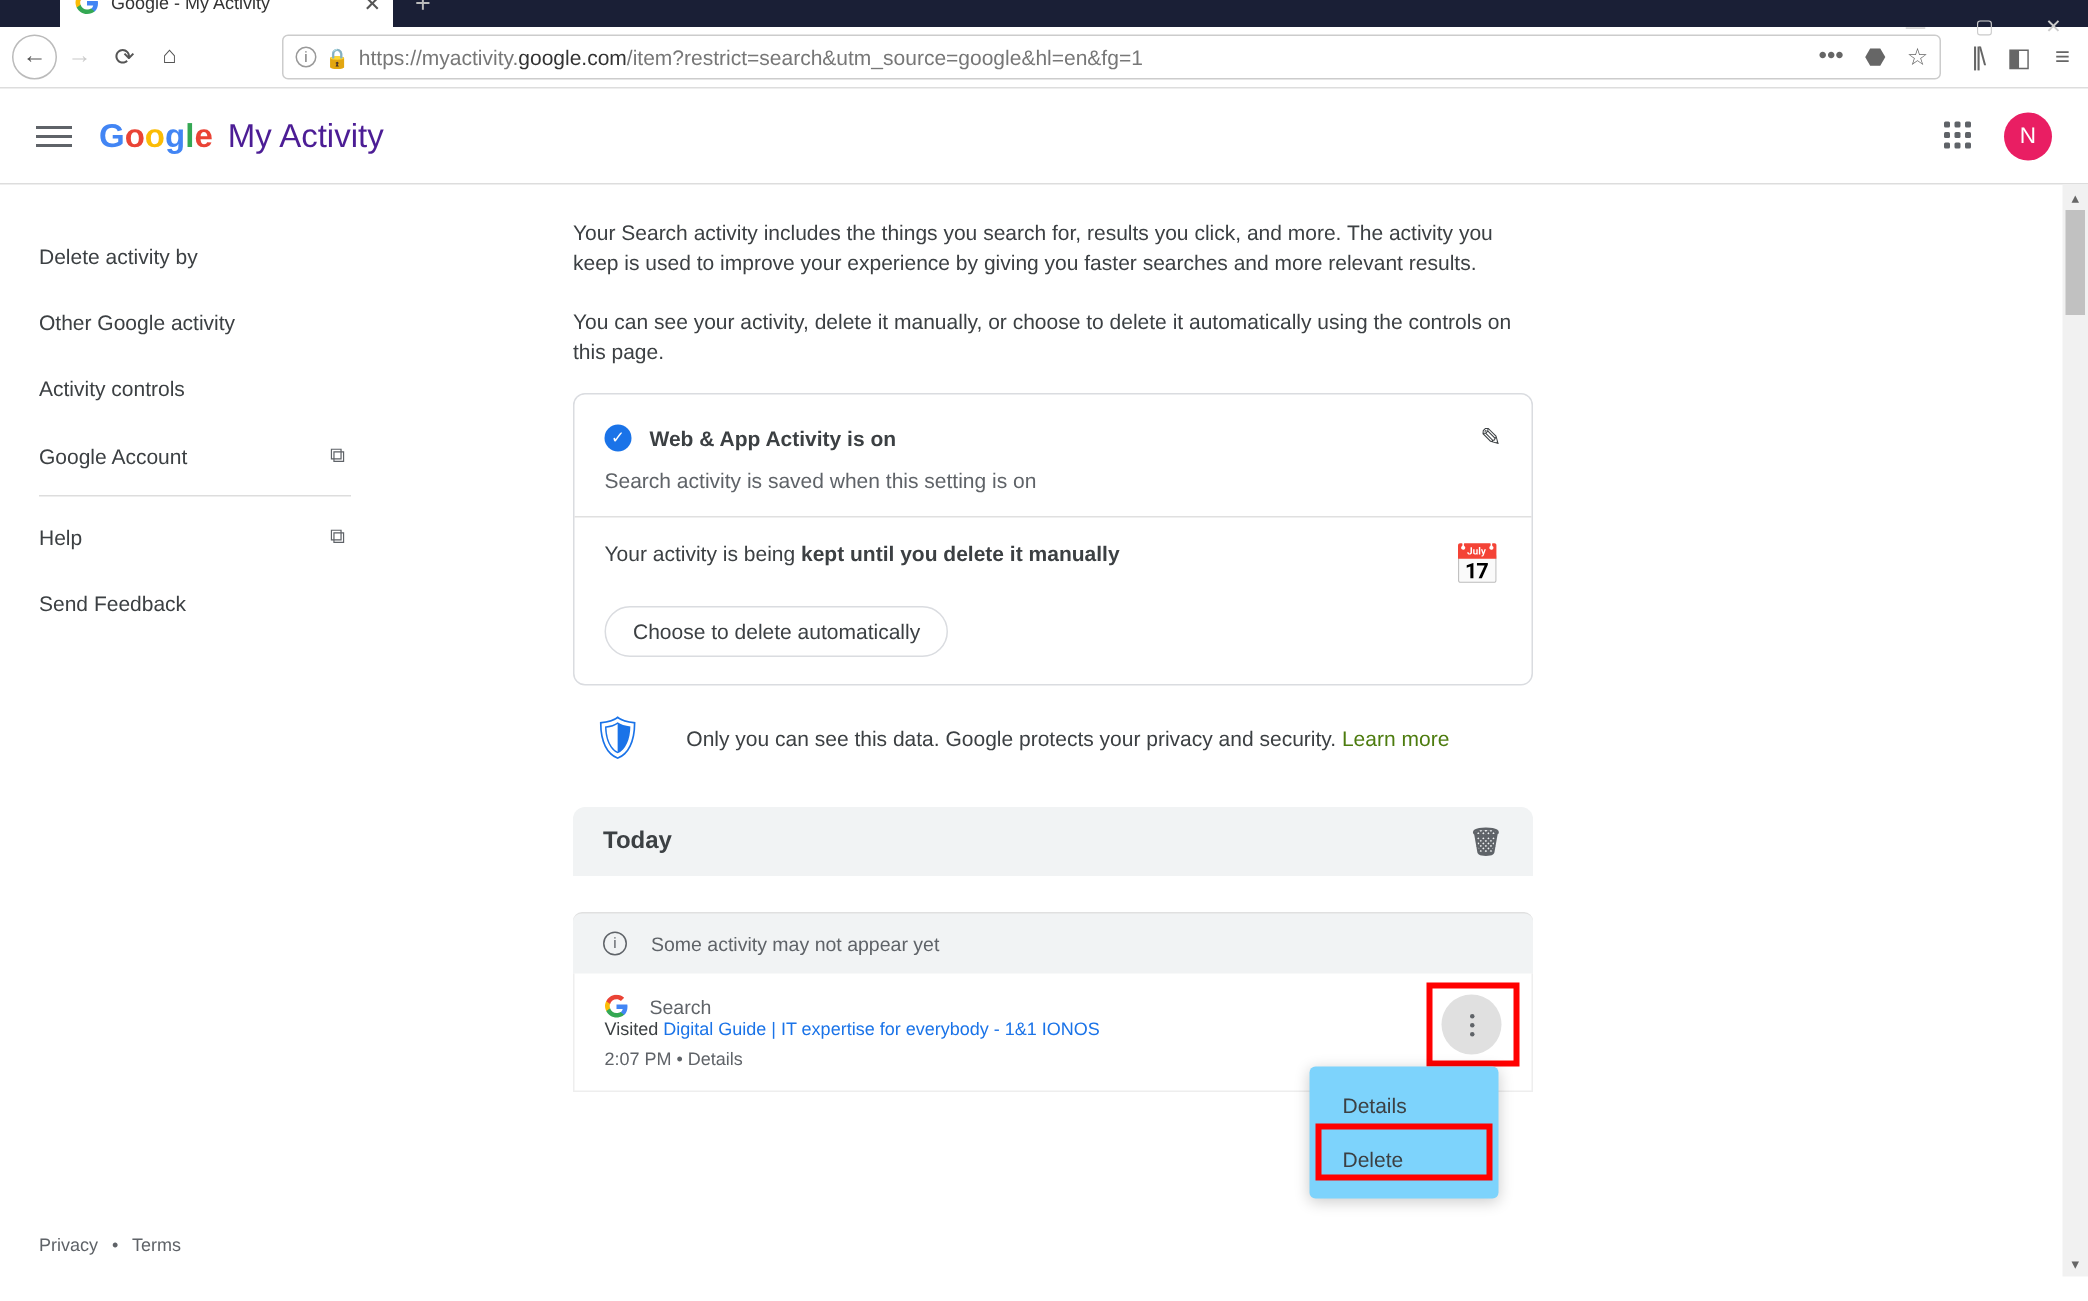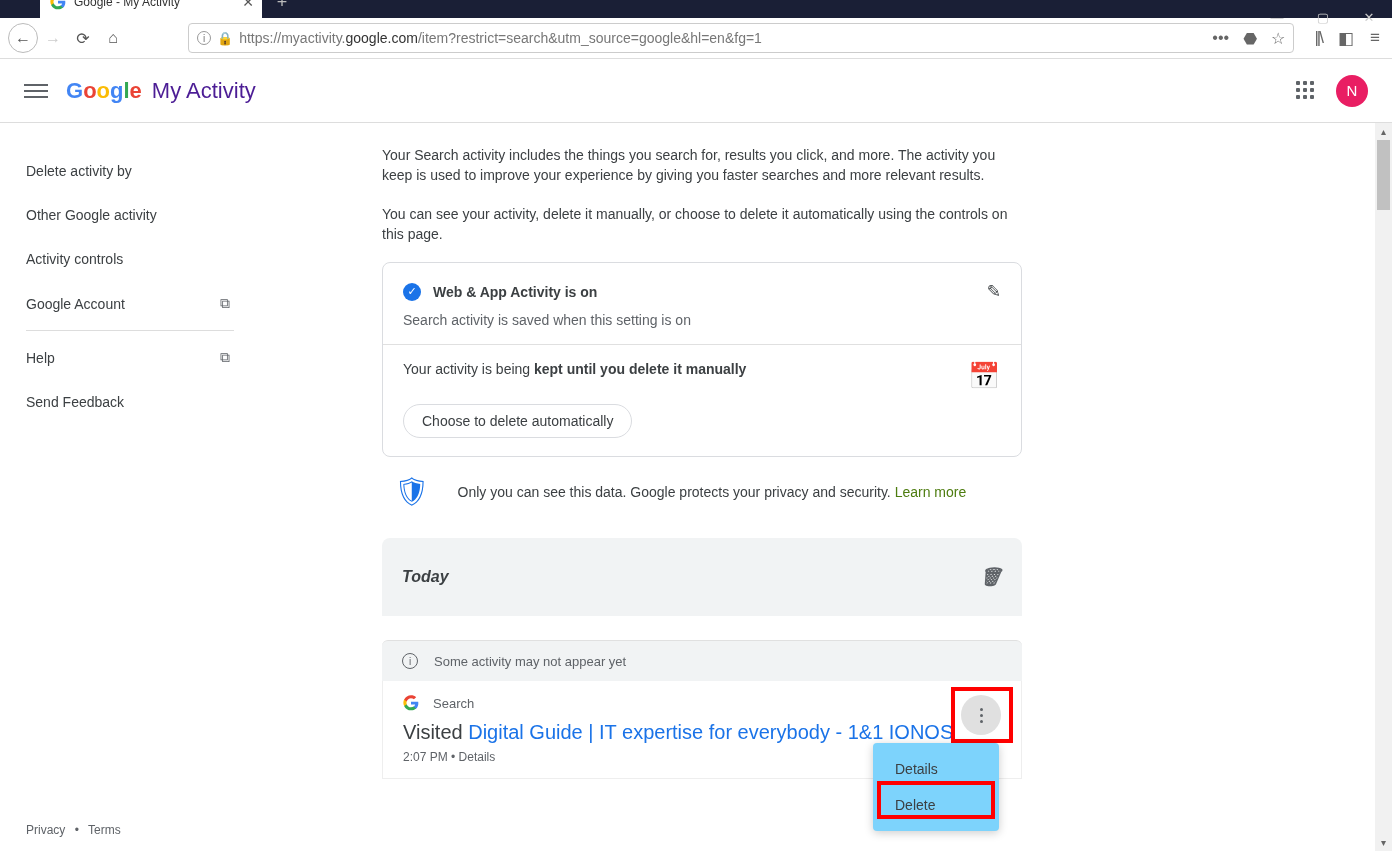--- a/index.html
+++ b/index.html
@@ -56,28 +56,28 @@
   .card-sub { font-size: 14px; color: #5f6368; margin-top: 10px; }
   .card hr { border: none; border-top: 1px solid #e0e0e0; margin: 16px -20px; }
   .retention { display: flex; align-items: flex-start; }
   .retention-text { font-size: 14px; color: #3c4043; }
   .calendar-icon { margin-left: auto; color: #1a73e8; font-size: 26px; }
   .pill-btn { border: 1px solid #dadce0; border-radius: 18px; padding: 8px 18px; font-size: 14px; color: #3c4043; background: #fff; margin-top: 12px; }
   .privacy-notice { display: flex; align-items: center; font-size: 14px; color: #3c4043; padding: 0 12px; margin-bottom: 30px; }
   .shield { color: #1a73e8; font-size: 28px; margin-right: 28px; }
   .privacy-notice a { color: #4d7c0f; text-decoration: none; }
 
-  .day-header { background: #f1f3f4; border-radius: 8px 8px 0 0; padding: 28px 20px; display: flex; align-items: center; font-size: 16px; font-weight: 600; color: #3c4043; font-style: italic; }
+  .day-header { background: #f1f3f4; border-radius: 8px 8px 0 0; padding: 12px 20px; display: flex; align-items: center; font-size: 16px; font-weight: 600; color: #3c4043; }
   .trash { margin-left: auto; color: #5f6368; font-size: 18px; }
   .pending { background: #f1f3f4; border-top: 1px solid #e0e0e0; padding: 12px 20px; display: flex; align-items: center; font-size: 13px; color: #5f6368; margin-top: 24px; border-radius: 6px 6px 0 0; }
   .info-icn { border: 1.5px solid #5f6368; border-radius: 50%; width: 16px; height: 16px; font-size: 10px; display: flex; align-items: center; justify-content: center; margin-right: 16px; }
   .activity { padding: 14px 20px; border: 1px solid #eee; border-top:none; position: relative; }
   .act-svc { display: flex; align-items: center; font-size: 13px; color: #5f6368; }
   .g-icon { width: 16px; height: 16px; margin-right: 14px; }
-  .act-title { font-size: 20px; margin-top: 10px; color: #3c4043; }
+  .act-title { font-size: 12px; margin-top: 0; color: #3c4043; }
   .act-title a { color: #1a73e8; text-decoration: none; }
   .act-time { font-size: 12px; color: #5f6368; margin-top: 6px; }
   .kebab-btn { position: absolute; right: 20px; top: 14px; width: 40px; height: 40px; border-radius: 50%; background: #e0e0e0; display: flex; align-items: center; justify-content: center; }
   .kebab-btn span { width: 3px; height: 3px; background: #5f6368; border-radius: 50%; margin: 1.5px 0; }
   .kebab-dots { display: flex; flex-direction: column; }
   .red-box { position: absolute; border: 4px solid red; pointer-events: none; }
   .red-box.kebab { width: 62px; height: 56px; right: 8px; top: 6px; }
   .menu { position: absolute; right: 22px; top: 62px; background: #7dd3fc; box-shadow: 0 2px 10px rgba(0,0,0,0.2); width: 126px; padding: 8px 0; border-radius: 4px; }
   .menu-item { padding: 10px 22px; font-size: 14px; color: #3c4043; }
   .red-box.delete { width: 118px; height: 38px; right: 26px; top: 100px; }

